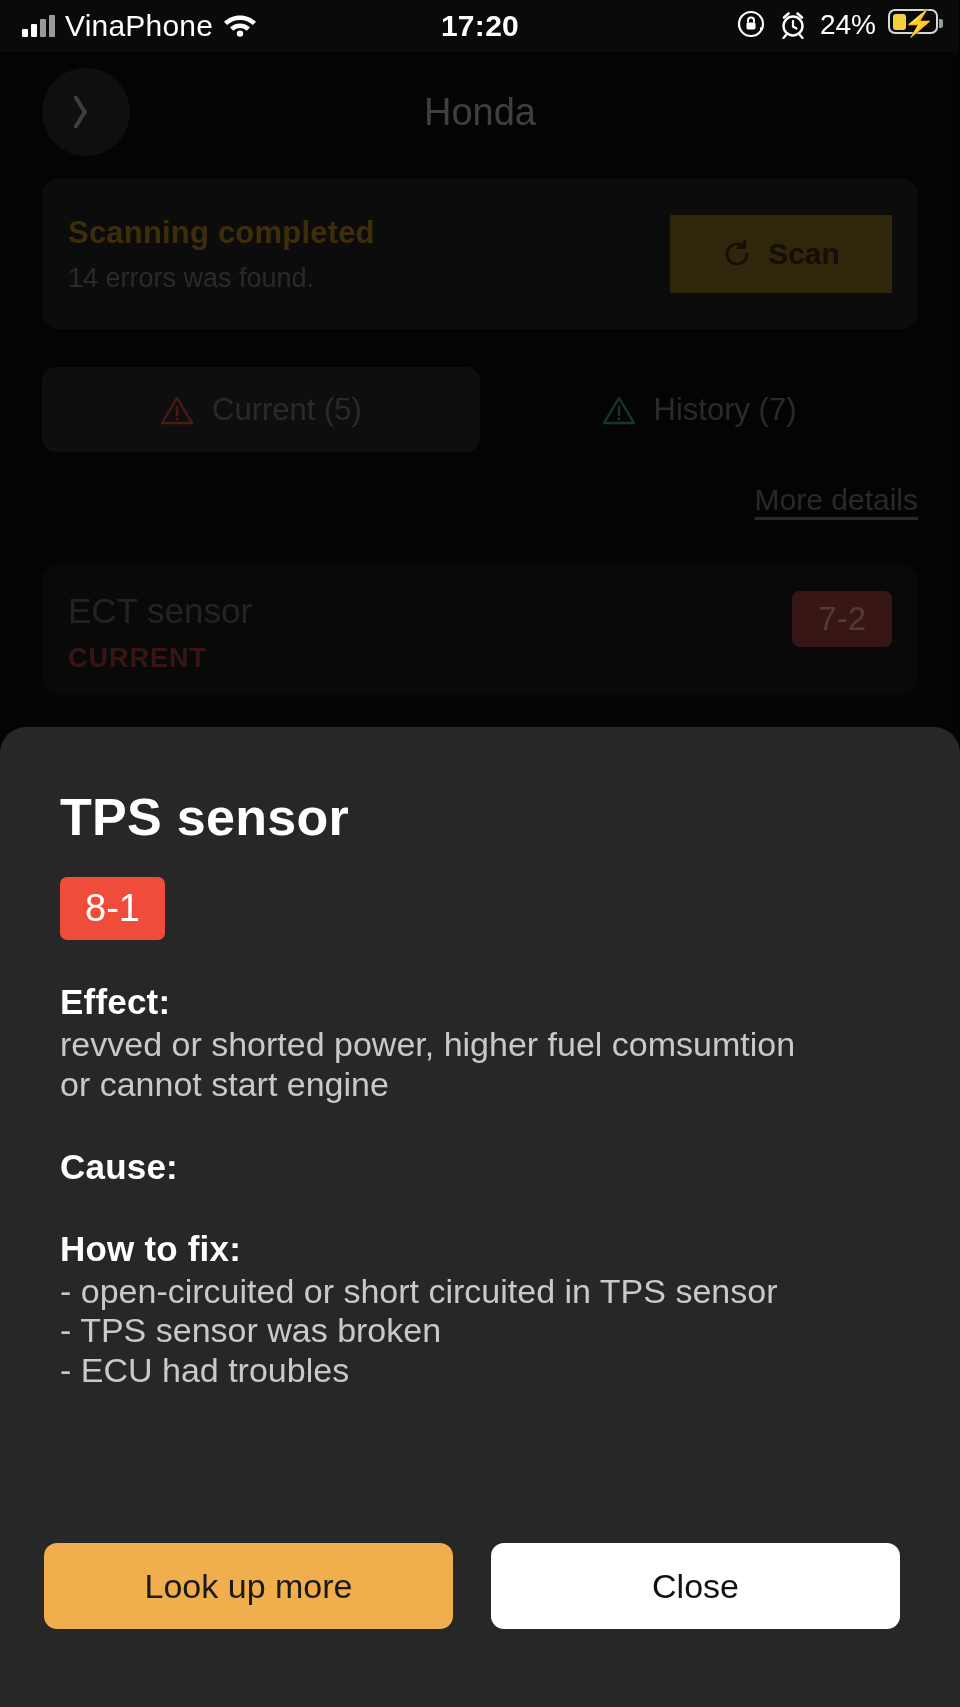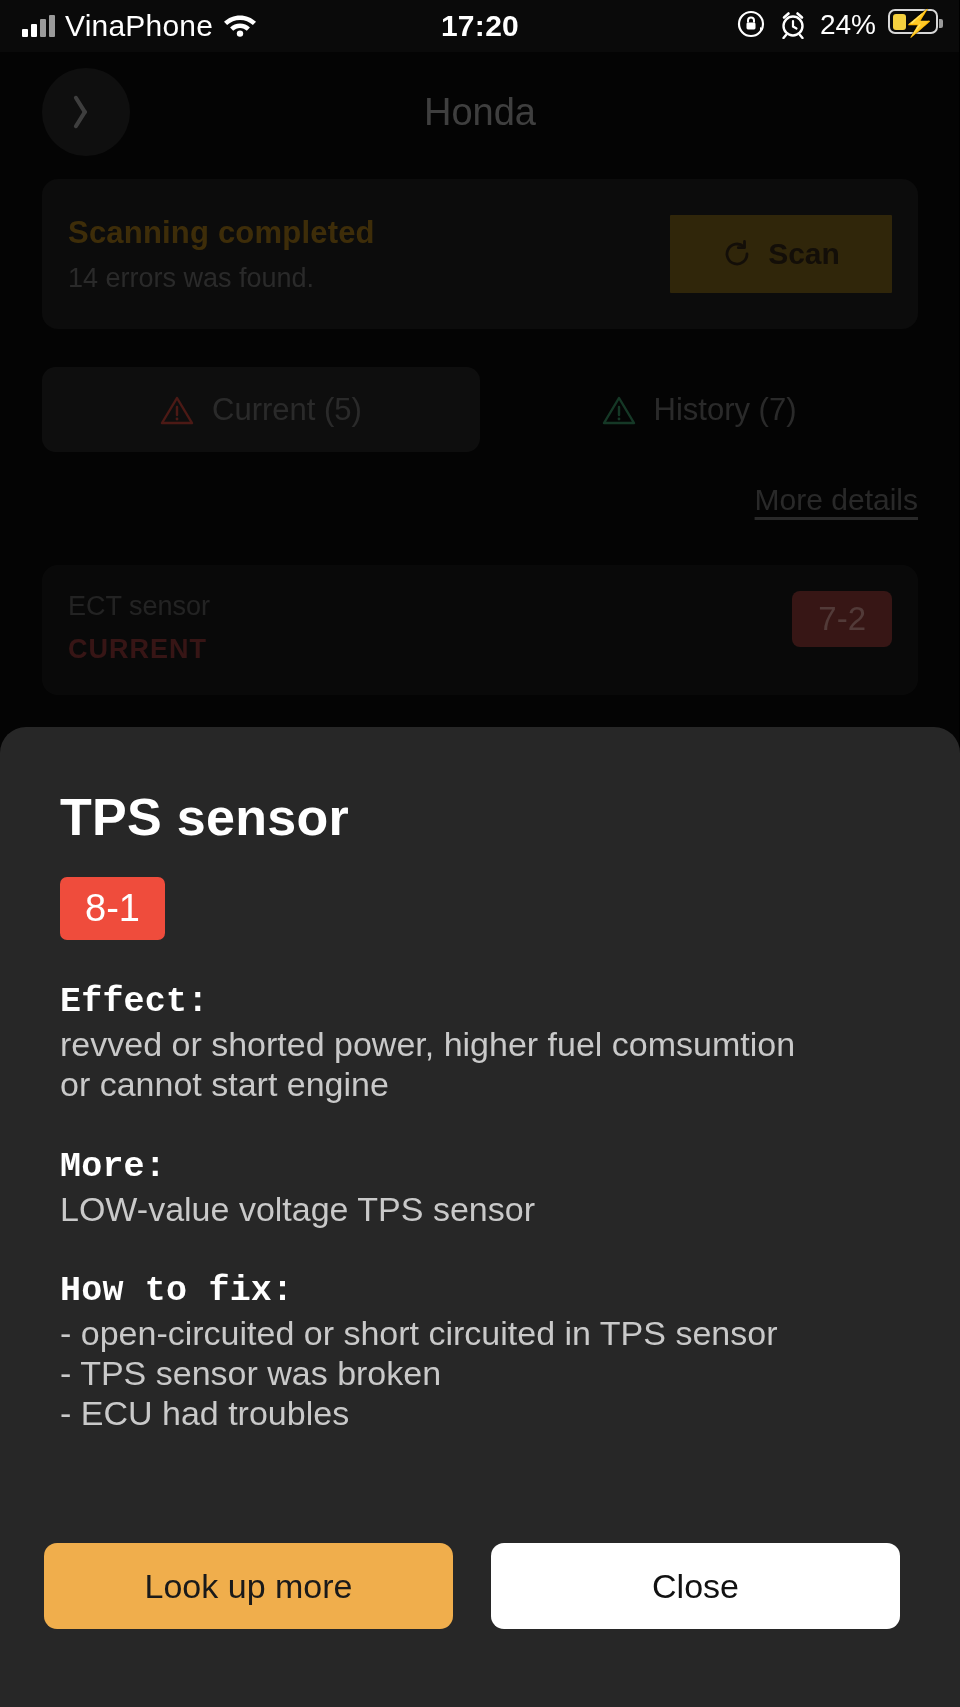--- a/index.html
+++ b/index.html
@@ -100,21 +100,21 @@
   .more-row { height:95px; display:flex; align-items:center; justify-content:flex-end; }
   .more-link {
     font-size:30px; color:#5c5c5c; text-decoration:underline; text-underline-offset:7px;
   }
 
   .err-card {
     margin-top:18px; background:#161616; border-radius:16px;
     padding:26px 26px 0 26px; height:130px;
     display:flex; align-items:flex-start; justify-content:space-between;
   }
-  .err-name { font-size:27px; color:#4e4e4e; }
+  .err-name { font-size:35px; color:#4e4e4e; }
   .err-state { font-size:27px; color:#7a3030; font-weight:600; letter-spacing:1px; margin-top:12px; }
   .err-badge {
     background:#7a3230; color:#b5807c; font-size:33px;
     padding:9px 26px; border-radius:8px;
   }
 
   
   .dim {
     position:absolute; top:52px; left:0; width:960px; height:1655px;
     background:rgba(0,0,0,.55);
@@ -126,21 +126,21 @@
     background:#272727; border-radius:26px 26px 0 0;
     padding:60px 60px 12px 60px;
   }
   .sheet-title { font-size:52px; font-weight:700; color:#fff; letter-spacing:.3px; }
   .sheet-badge {
     display:inline-block; margin-top:30px;
     background:#ef4c3c; color:#fff; font-size:38px; font-weight:500;
     padding:10px 25px; border-radius:7px;
   }
   .sec { margin-top:42px; }
-  .sec-h { font-size:35px; font-weight:700; color:#fff; letter-spacing:.2px;font-family:Liberation Mono, monospace; }
+  .sec-h { font-size:35px; font-weight:700; color:#fff; letter-spacing:.2px; }
   .sec-b { font-size:34px; color:#c9c9c9; line-height:1.17; margin-top:3px; }
   .sec-b .ln { display:block; }
 
   .sheet-actions {
     position:absolute; left:44px; right:60px; bottom:78px;
     display:flex; gap:38px;
   }
   .btn {
     flex:1; height:86px; border-radius:13px;
     display:flex; align-items:center; justify-content:center;
@@ -267,24 +267,21 @@
 
     <div class="sec">
       <div class="sec-h">Effect:</div>
       <div class="sec-b">
         <span class="ln">revved or shorted power, higher fuel comsumtion</span>
         <span class="ln">or cannot start engine</span>
       </div>
     </div>
 
     <div class="sec">
-      <div class="sec-h">More:</div>
-      <div class="sec-b">
-        <span class="ln">LOW-value voltage TPS sensor</span>
-      </div>
+      <div class="sec-h">Cause:</div>
     </div>
 
     <div class="sec">
       <div class="sec-h">How to fix:</div>
       <div class="sec-b">
         <span class="ln">- open-circuited or short circuited in TPS sensor</span>
         <span class="ln">- TPS sensor was broken</span>
         <span class="ln">- ECU had troubles</span>
       </div>
     </div>

